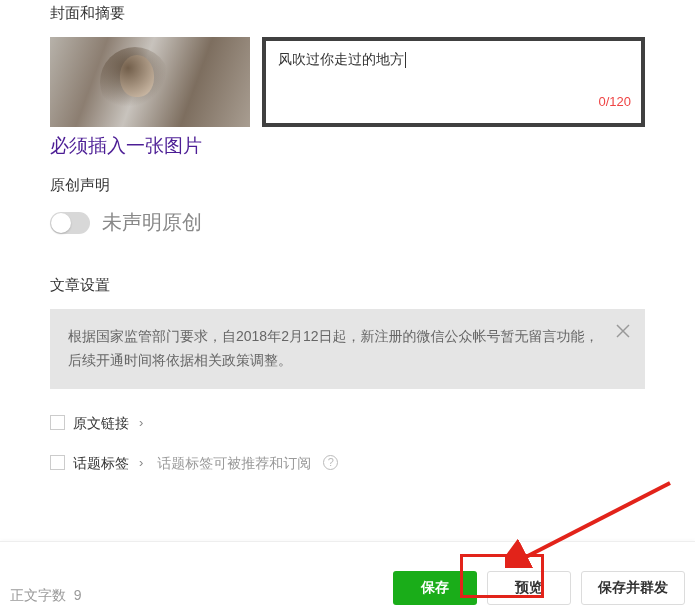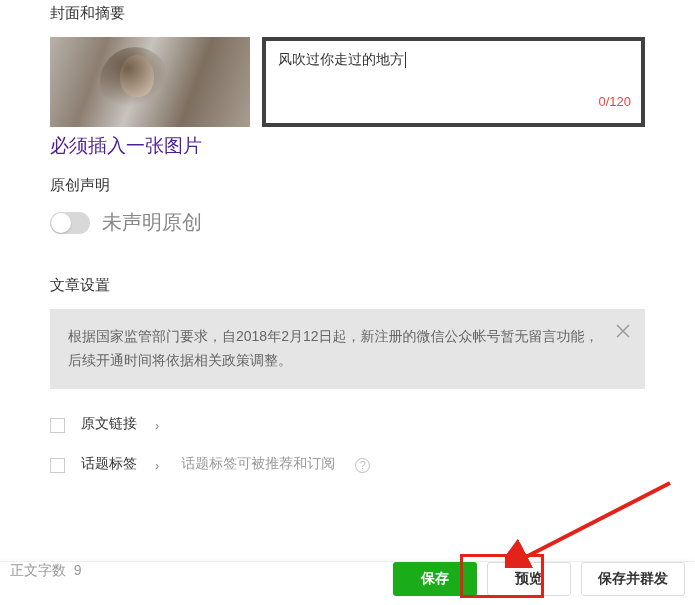--- a/index.html
+++ b/index.html
@@ -121,22 +121,22 @@
     right: 14px;
     top: 14px;
     width: 16px;
     height: 16px;
     cursor: pointer;
     color: #999;
   }
   .notice-close svg { width: 100%; height: 100%; }
   .setting-row {
     display: flex;
-    align-items: flex-end;
-    gap: 16px;
+    align-items: flex-start;
+    gap: 8px;
     margin-bottom: 22px;
     font-size: 14px;
   }
   .checkbox {
     width: 15px;
     height: 15px;
     border: 1px solid #ccc;
     background: #fff;
     cursor: pointer;
   }
@@ -162,25 +162,25 @@
     font-size: 11px;
     display: inline-flex;
     align-items: center;
     justify-content: center;
     margin-left: 4px;
     cursor: pointer;
   }
   .footer {
     position: absolute;
     left: 0; right: 0; bottom: 0;
-    height: 44px;
+    height: 64px;
     border-top: 1px solid #eee;
     box-shadow: 0 -1px 4px rgba(0,0,0,0.03);
     display: flex;
-    align-items: flex-start;
+    align-items: flex-end;
     padding: 0 10px;
     background: #fff;
   }
   .word-count {
     color: #9a9a9a;
     font-size: 14px;
   }
   .footer-spacer { flex: 1; }
   .btn {
     height: 34px;

